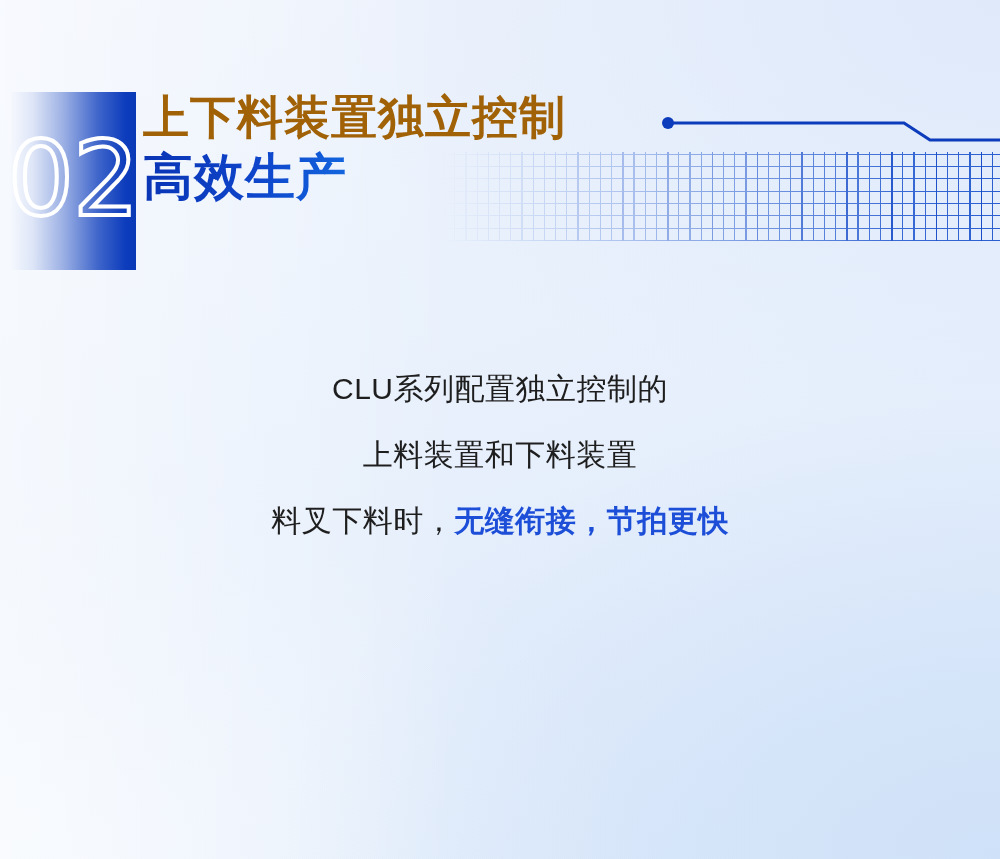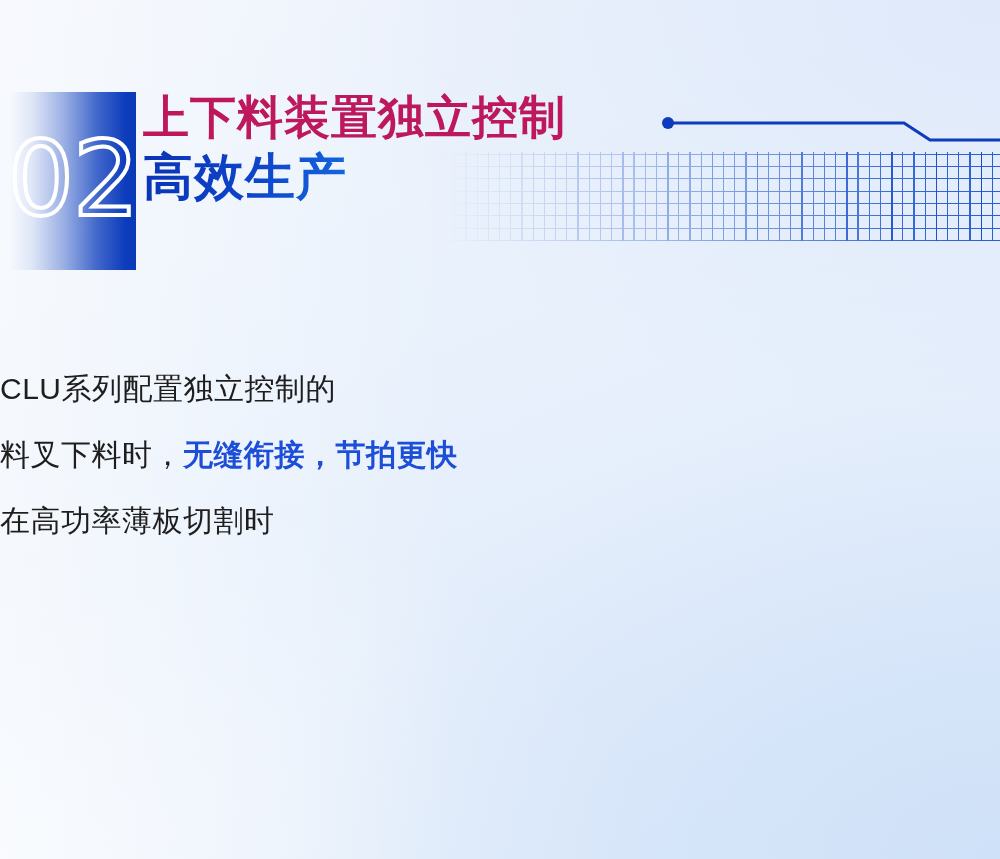--- a/index.html
+++ b/index.html
@@ -55,40 +55,40 @@
     font-size:104px; font-weight:400; letter-spacing:-1px;
     line-height:1; color:transparent;
     -webkit-text-stroke:4px #ffffff;
     font-family:"DejaVu Sans","Liberation Sans",sans-serif;
     transform:translateY(-2px);
   }
 
   
   #heading-block{ position:absolute; left:143px; top:88px; }
   #heading-line-1{
-    font-size:46px; font-weight:bold; color:#be185d;
+    font-size:46px; font-weight:bold; color:#a16207;
     letter-spacing:1px; line-height:58px; white-space:nowrap;
     font-family:"Liberation Sans","DejaVu Sans",sans-serif;
   }
   #heading-line-2{
     font-size:50px; font-weight:bold; letter-spacing:1px;
     line-height:62px; white-space:nowrap; 
     background:linear-gradient(100deg,#0a34b4 0%,#0e45cb 28%,#1576e8 58%,#18b6f6 86%,#1fd7fb 100%);
     -webkit-background-clip:text; background-clip:text;
     color:transparent; -webkit-text-fill-color:transparent;
     font-family:"Liberation Sans","DejaVu Sans",sans-serif;
   }
 
   
   #deco-line{ position:absolute; left:655px; top:100px; }
 
   
   #body-copy{
     position:absolute; left:0; top:356px; width:1000px;
-    text-align:left;
+    text-align:center;
   }
   #body-copy .line{
     font-size:30px; color:#1e1e1e; line-height:66px;
     letter-spacing:.5px;
     font-family:"Liberation Sans","DejaVu Sans",sans-serif;
     white-space:nowrap;
   }
   #body-copy .line .hl{
     color:#1d4ed8; font-weight:bold;
   }
@@ -113,18 +113,18 @@
 <svg id="deco-line" width="345" height="60" viewBox="0 0 345 60">
   <circle cx="13" cy="23" r="6" fill="#0c3cbc"></circle>
   <path d="M 13 23 L 249 23 L 275 40 L 345 40" fill="none" stroke="#0c3cbc" stroke-width="3.2"></path>
 </svg>
 
 <div id="body-copy">
   <div class="line">
     <span>CLU系列配置独立控制的</span>
   </div>
   <div class="line">
-    <span>料叉下料时，</span><span class="hl">无缝衔接，节拍更快</span>
+    <span>上料装置和下料装置</span>
   </div>
   <div class="line">
-    <span>在高功率薄板切割时</span>
+    <span>料叉下料时，</span><span class="hl">无缝衔接，节拍更快</span>
   </div>
 </div>
 
 </body></html>

